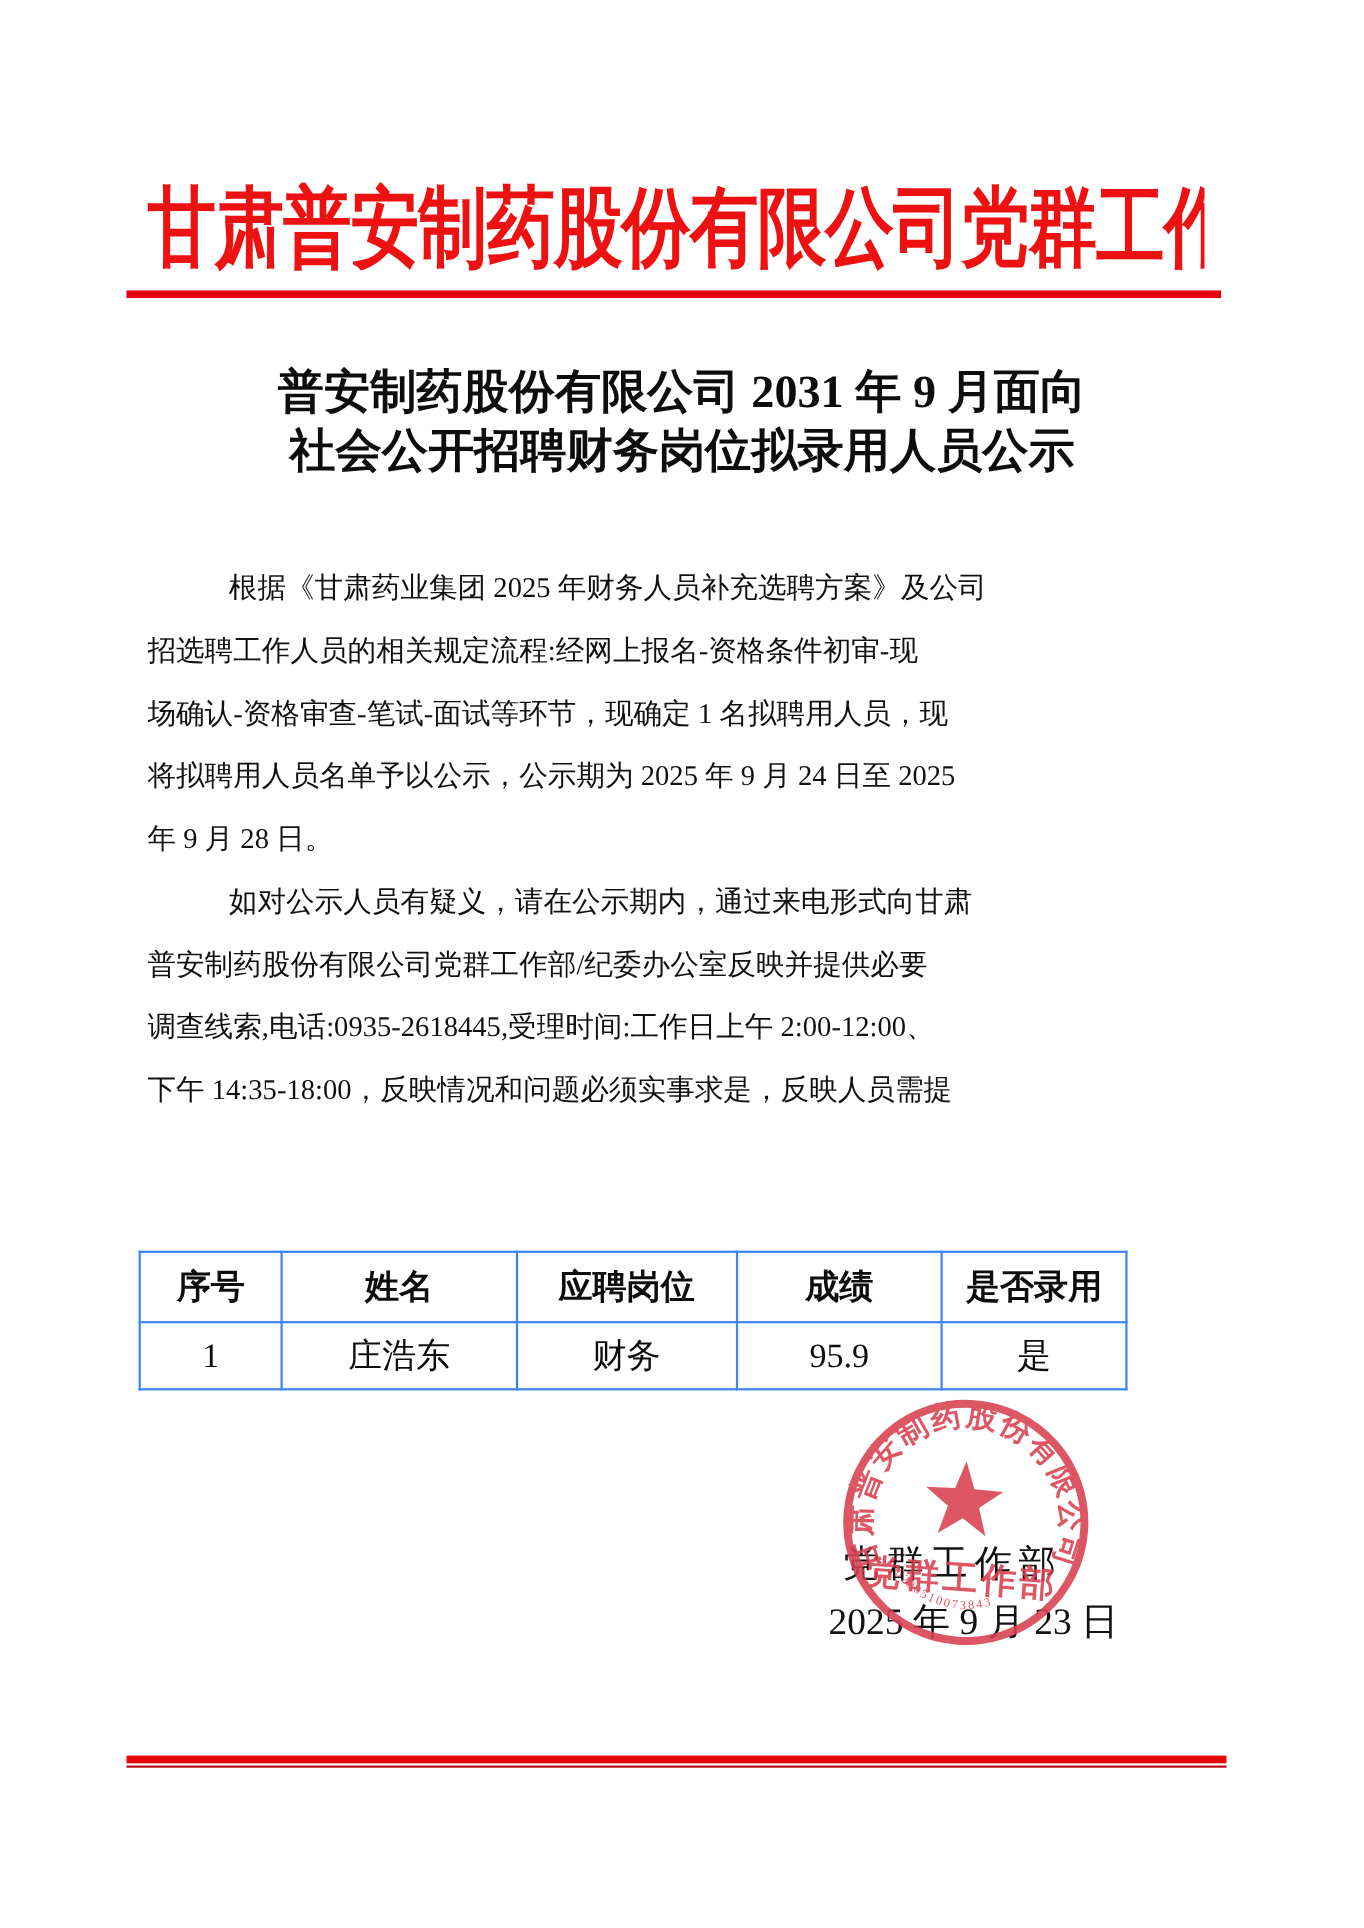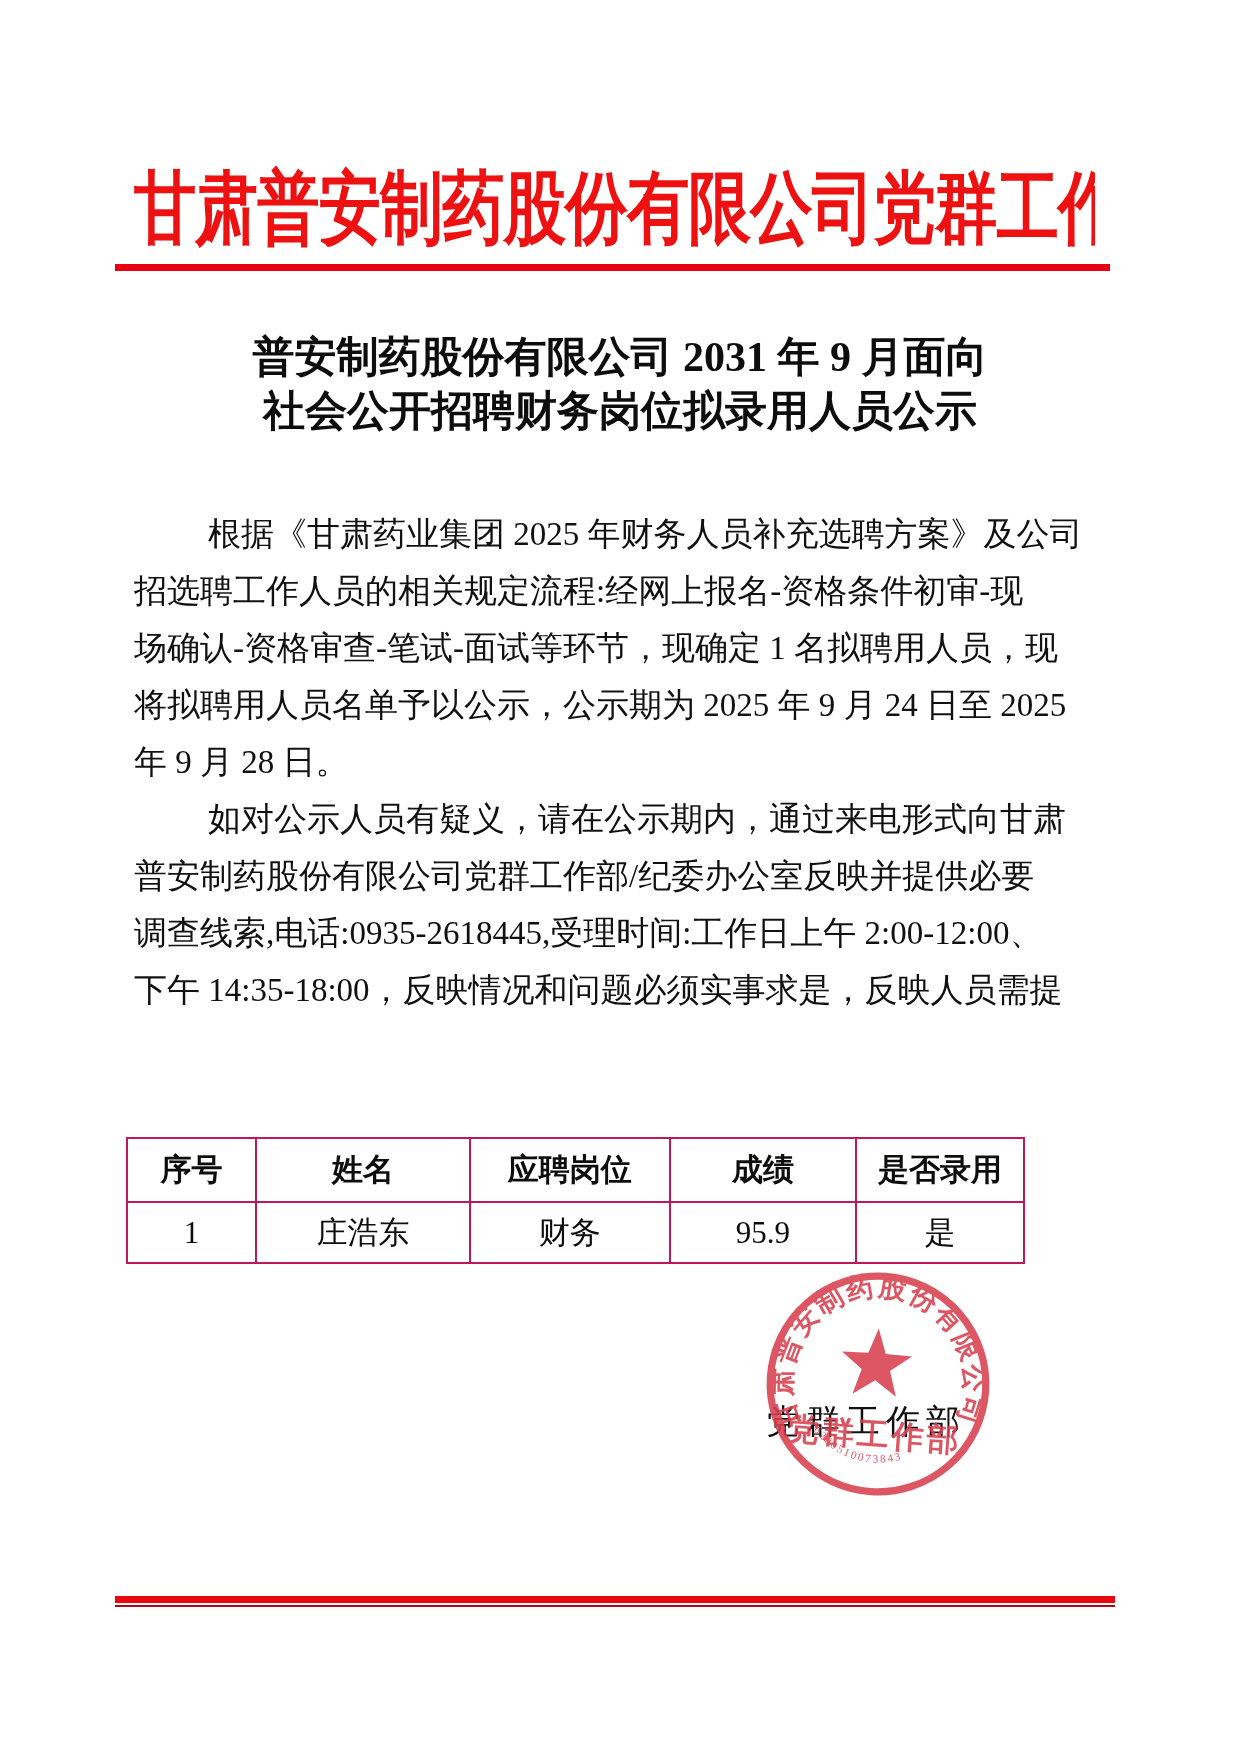--- a/index.html
+++ b/index.html
@@ -30,33 +30,33 @@
   }
   
   .doc-title{
     position:absolute;left:134px;top:330px;width:972px;
     text-align:center;font-size:42px;font-weight:bold;line-height:54px;
     color:#0d0d0d;
   }
   
   .doc-body{
     position:absolute;left:134px;top:506px;width:972px;
-    font-size:33px;line-height:57px;color:#111;
+    font-size:26px;line-height:57px;color:#111;
     overflow:hidden;
   }
   .bline{height:57px;white-space:nowrap;}
   .indent{padding-left:74px;}
   
   .hire-table{
     position:absolute;left:126px;top:1137px;width:899px;
     border-collapse:collapse;table-layout:fixed;
     font-size:31px;color:#0d0d0d;
   }
   .hire-table td,.hire-table th{
-    border:2px solid #be185d;text-align:center;vertical-align:middle;
+    border:2px solid #3b82f6;text-align:center;vertical-align:middle;
     padding:0;overflow:hidden;
   }
   .hire-table th{height:62px;font-weight:bold;}
   .hire-table td{height:59px;font-weight:normal;}
   col.c1{width:14.4%}col.c2{width:23.8%}col.c3{width:22.3%}col.c4{width:20.8%}col.c5{width:18.7%}
   
   .sig-dept{
     position:absolute;left:701px;top:1399px;width:330px;
     text-align:center;font-size:34px;letter-spacing:6px;color:#111;
   }
@@ -126,20 +126,21 @@
       <td>1</td>
       <td>庄浩东</td>
       <td>财务</td>
       <td>95.9</td>
       <td>是</td>
     </tr>
   </tbody>
     </table>
 
   <div class="sig-dept">党群工作部</div>
+  <div class="sig-date">2025 年 9 月 23 日</div>
 
   <div class="seal">
     <svg viewBox="0 0 224 224" xmlns="http://www.w3.org/2000/svg">
       <defs>
         <path id="arcTop" d="M 41,158 A 85,85 0 1 1 183,158" fill="none"></path>
         <path id="arcBottom" d="M 50,158 A 78,78 0 0 0 174,158" fill="none"></path>
       </defs>
       <circle cx="112" cy="112" r="105" fill="none" stroke="#d8404e" stroke-width="7"></circle>
       <text font-size="27" font-weight="bold" fill="#d8404e" letter-spacing="2">
         <textPath href="#arcTop" startOffset="2">甘肃普安制药股份有限公司</textPath>

